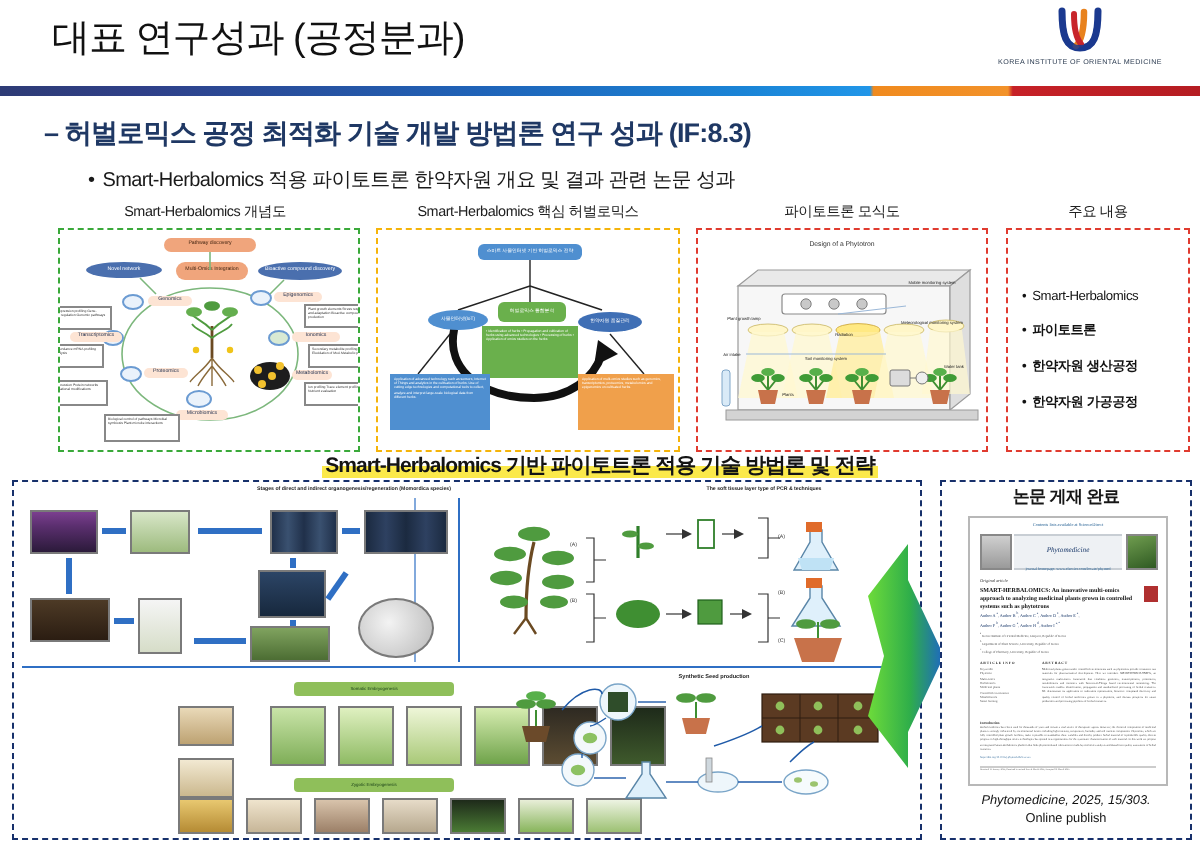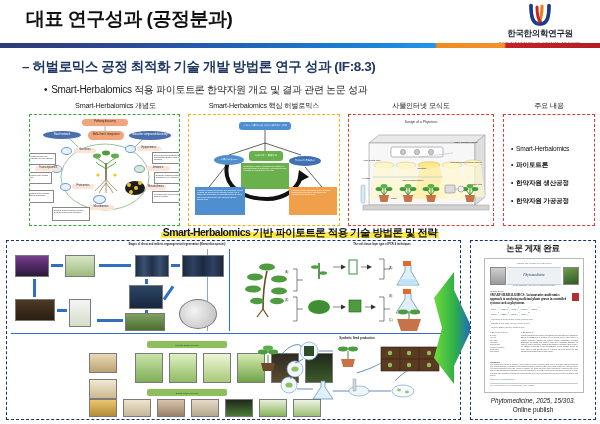--- a/index.html
+++ b/index.html
@@ -11,21 +11,21 @@
     position: relative;
     overflow: hidden;
     font-family: "Liberation Sans", "DejaVu Sans", sans-serif;
     color: #1a1a1a;
   }
 
   
   #header { position: absolute; left: 0; top: 0; width: 600px; height: 48px; }
   #page-title {
     position: absolute; left: 26px; top: 6px;
-    font-size: 19px; font-weight: bold; letter-spacing: -0.5px;
+    font-size: 19px; font-weight: normal; letter-spacing: -0.5px;
     color: #111; white-space: nowrap;
   }
   #logo-block { position: absolute; right: 12px; top: 3px; width: 96px; text-align: center; }
   #logo-mark { width: 26px; height: 24px; margin: 0 auto; display: block; }
   #logo-name-ko { font-size: 8.5px; font-weight: bold; color: #15202e; letter-spacing: -0.3px; margin-top: 1px; }
   #logo-name-en { font-size: 3.4px; color: #2b3b50; letter-spacing: .2px; margin-top: 1.5px; white-space: nowrap; transform: scaleX(1.05); }
   #header-rule {
     position: absolute; left: 0; top: 43px; width: 600px; height: 5px;
     background: linear-gradient(to right,
       #2e3b75 0%, #2f4089 12%, #1f63b8 40%, #1a84d6 62%, #2196e8 72.5%,
@@ -127,35 +127,34 @@
 <div id="header">
   <div id="page-title">대표 연구성과 (공정분과)</div>
 
   <div id="logo-block">
     <svg id="logo-mark" viewBox="0 0 52 48">
       <path d="M8 5 C8 30 12 42 26 42 C40 42 44 30 44 5" fill="none" stroke="#1b3a8f" stroke-width="7" stroke-linecap="round"></path>
       <path d="M30 6 C30 22 28 34 22 40" fill="none" stroke="#e8821e" stroke-width="6.5" stroke-linecap="round"></path>
       <path d="M20 8 C20 22 22 32 27 38" fill="none" stroke="#c8252b" stroke-width="6" stroke-linecap="round"></path>
       <path d="M8 5 C8 30 12 42 26 42 C40 42 44 30 44 5" fill="none" stroke="#1b3a8f" stroke-width="6" stroke-linecap="round" opacity=".85"></path>
     </svg>
-    <div id="logo-name-ko">한국한의학연구원</div>
     <div id="logo-name-en">KOREA INSTITUTE OF ORIENTAL MEDICINE</div>
   </div>
 
   <div id="header-rule"></div>
 </div>
 
 <div id="section-heading">– 허벌로믹스 공정 최적화 기술 개발 방법론 연구 성과 (IF:8.3)</div>
 <div id="bullet-line">
   <span class="dot">•</span><span>Smart-Herbalomics 적용 파이토트론 한약자원 개요 및 결과 관련 논문 성과</span>
 </div>
 
-<div class="col-title" style="left:40px; top:101px; width:151px;">Smart-Herbalomics 개념도</div>
+<div class="col-title" style="left:27px; top:101px; width:151px;">Smart-Herbalomics 개념도</div>
 <div class="col-title" style="left:188px; top:101px; width:152px;">Smart-Herbalomics  핵심 허벌로믹스</div>
-<div class="col-title" style="left:348px; top:101px; width:146px;">사물인터넷 모식도</div>
+<div class="col-title" style="left:348px; top:101px; width:146px;">파이토트론 모식도</div>
 <div class="col-title" style="left:503px; top:101px; width:92px;">주요 내용</div>
 
 <div class="panel" id="panel-concept">
   <div style="position:relative;width:100%;height:100%;overflow:hidden;">
 
     <div class="mini pill orange" style="left:52px; top:4px; width:46px; height:7px;">Pathway discovery</div>
 
     <div class="mini pill blue" style="left:13px; top:16px; width:38px; height:8px; border-radius:50%;">Novel network</div>
     <div class="mini pill orange" style="left:58px; top:16px; width:36px; height:9px;">Multi-Omics Integration</div>
     <div class="mini pill blue" style="left:99px; top:16px; width:42px; height:9px; border-radius:50%;">Bioactive compound discovery</div>

